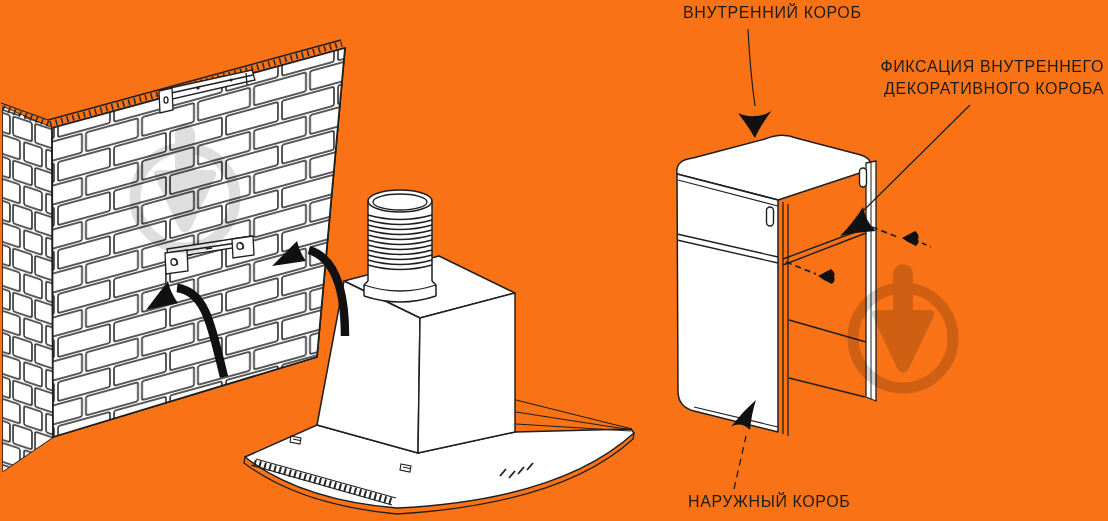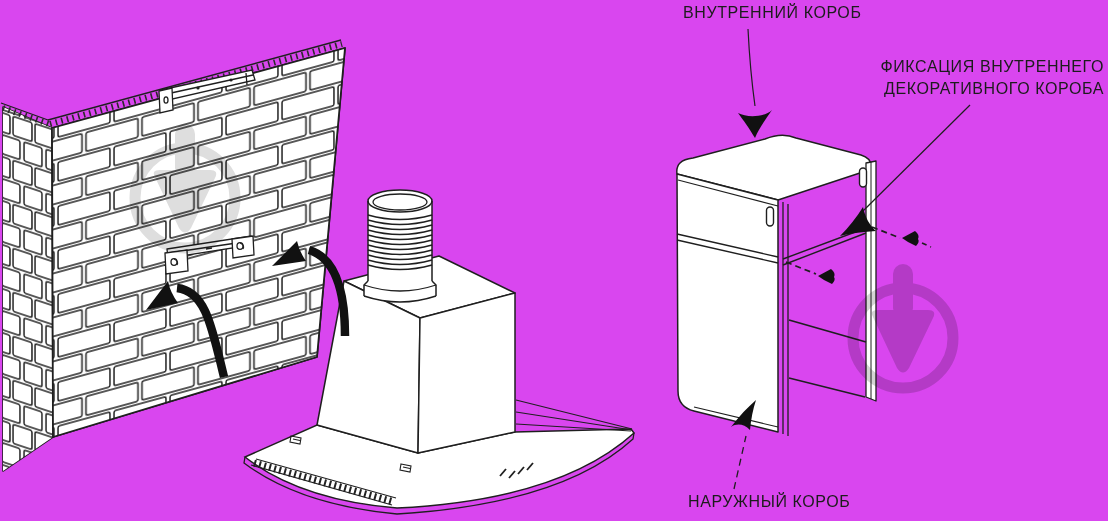--- a/index.html
+++ b/index.html
@@ -1,19 +1,19 @@
 <!DOCTYPE html>
 <html><head>
 <meta charset="utf-8">
 <style>
   html,body{margin:0;padding:0;background:#ffffff;}
   .stage{
     position:relative;
     width:1108px;height:521px;
-    background:#d946ef;
+    background:#f97316;
     overflow:hidden;
     font-family:"Liberation Sans", sans-serif;
   }
   svg{display:block;}
   svg text{
     font-family:"Liberation Sans", sans-serif;
     font-size:16px;
     letter-spacing:0.6px;
     fill:#1c1c1c;
   }

